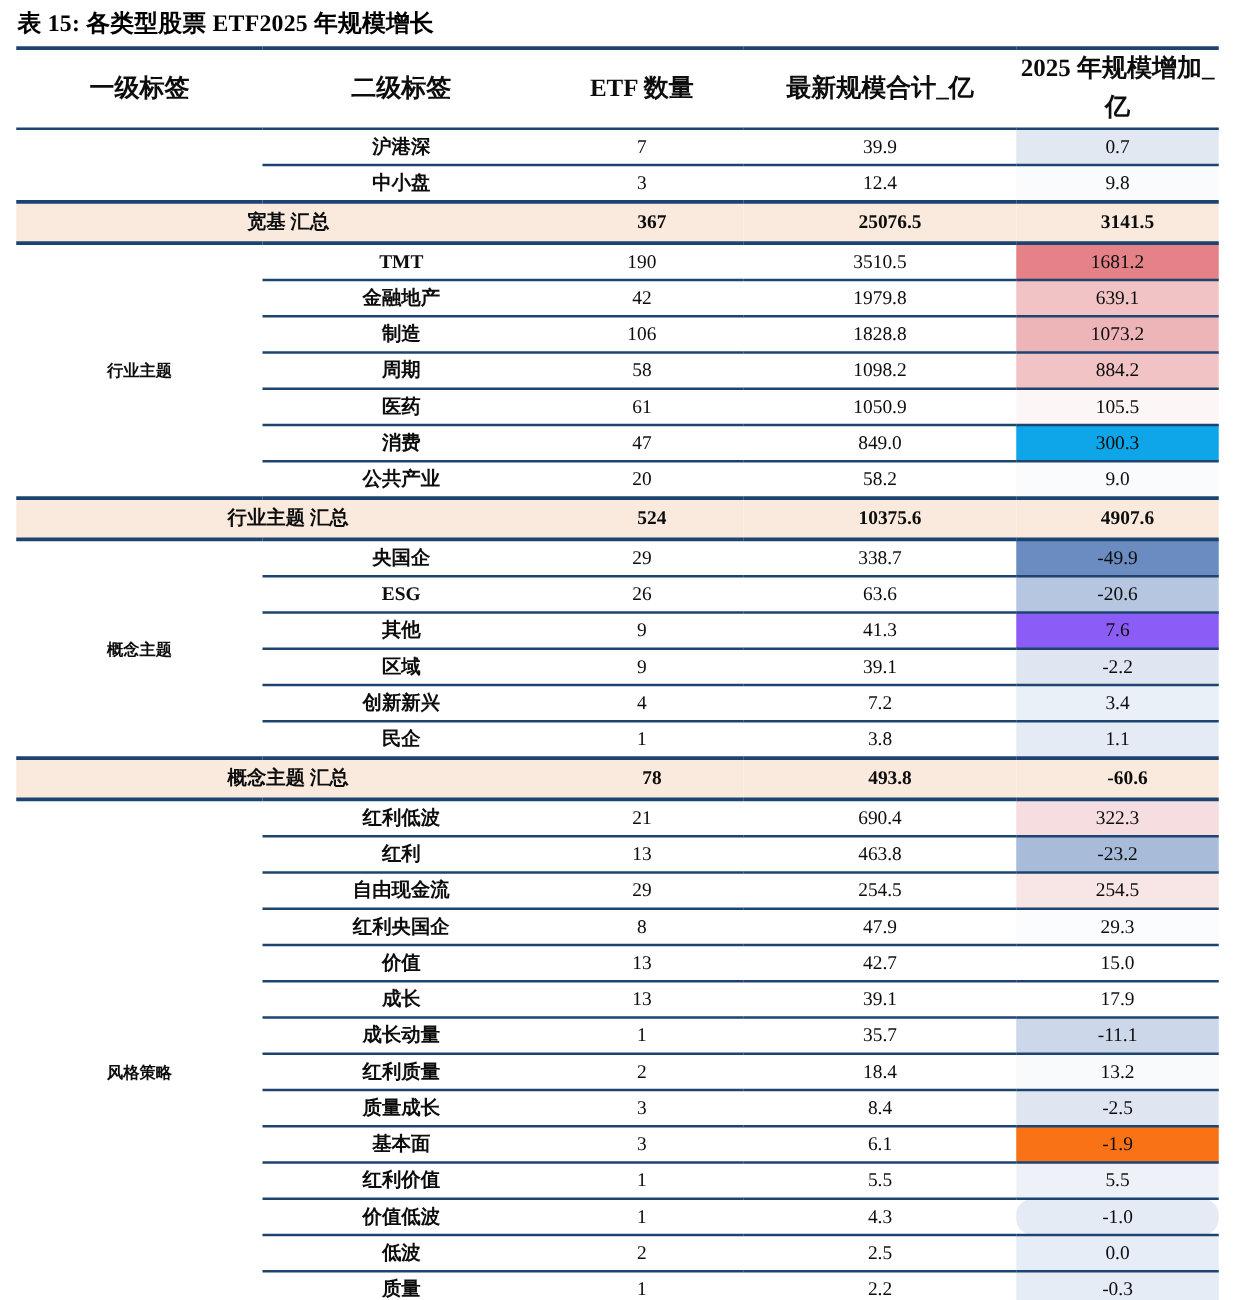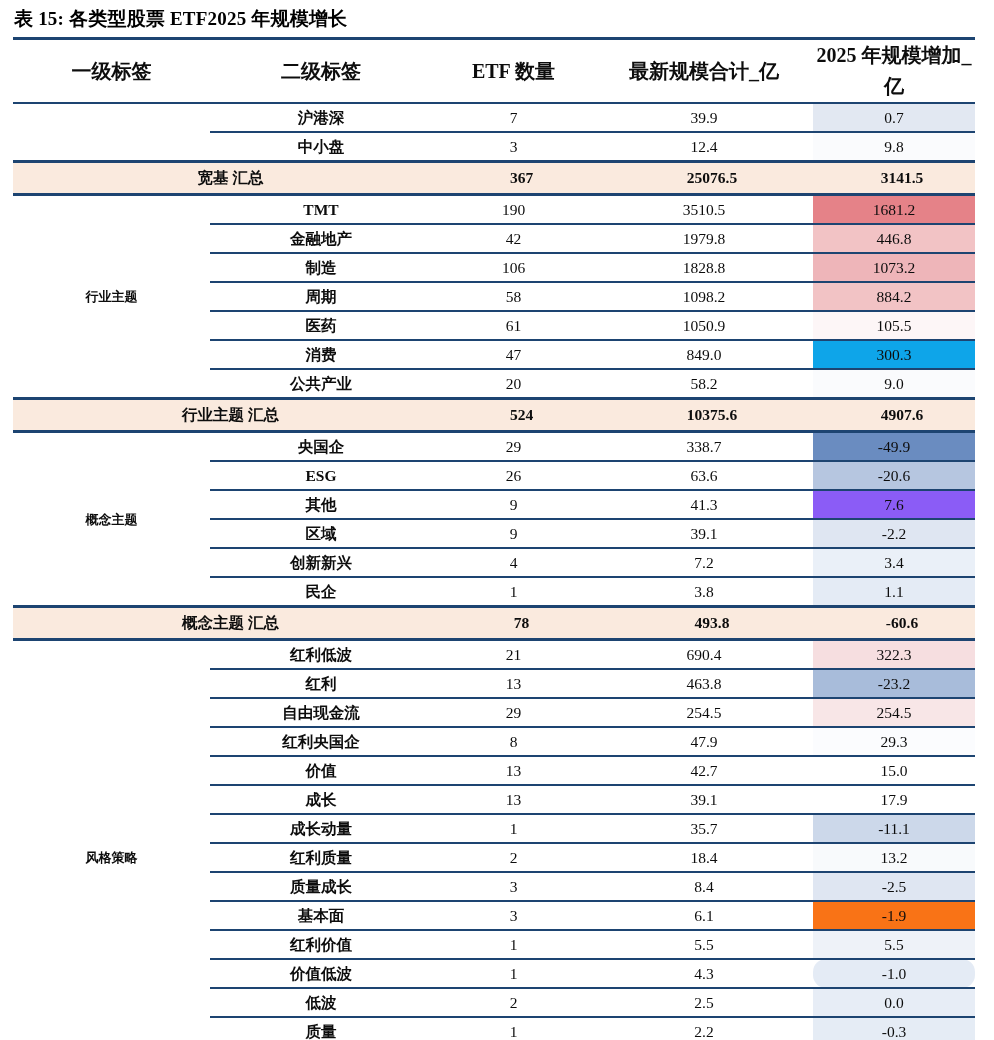--- a/index.html
+++ b/index.html
@@ -152,21 +152,21 @@
           <td class="lvl1" rowspan="7">行业主题</td>
           <td class="lvl2">TMT</td>
           <td class="num">190</td>
           <td class="num">3510.5</td>
           <td class="num" style="background: rgb(229, 130, 136);">1681.2</td>
         </tr>
         <tr class="data">
           <td class="lvl2">金融地产</td>
           <td class="num">42</td>
           <td class="num">1979.8</td>
-          <td class="num" style="background: rgb(242, 195, 197);">446.8</td>
+          <td class="num" style="background: rgb(242, 195, 197);">639.1</td>
         </tr>
         <tr class="data">
           <td class="lvl2">制造</td>
           <td class="num">106</td>
           <td class="num">1828.8</td>
           <td class="num" style="background: rgb(238, 181, 185);">1073.2</td>
         </tr>
         <tr class="data">
           <td class="lvl2">周期</td>
           <td class="num">58</td>

